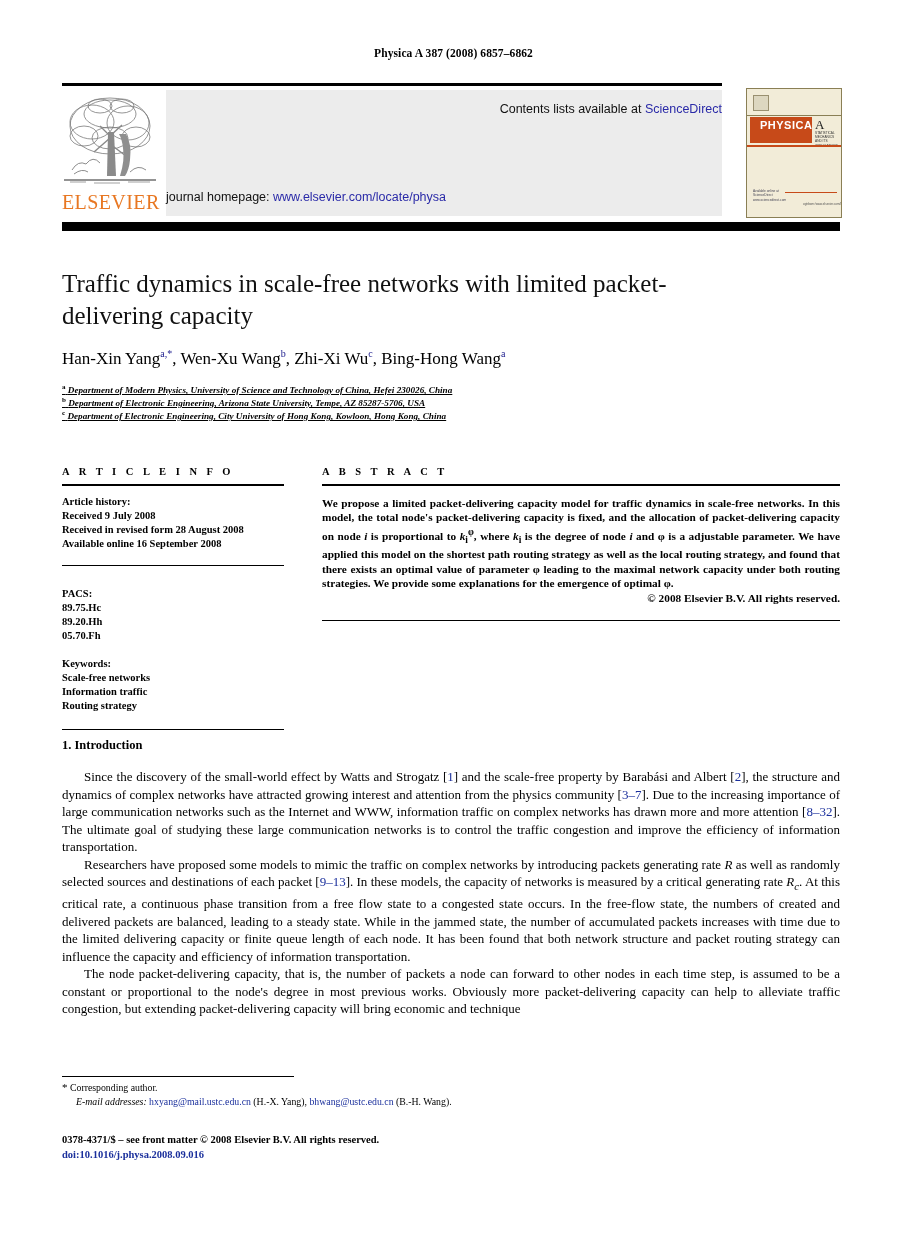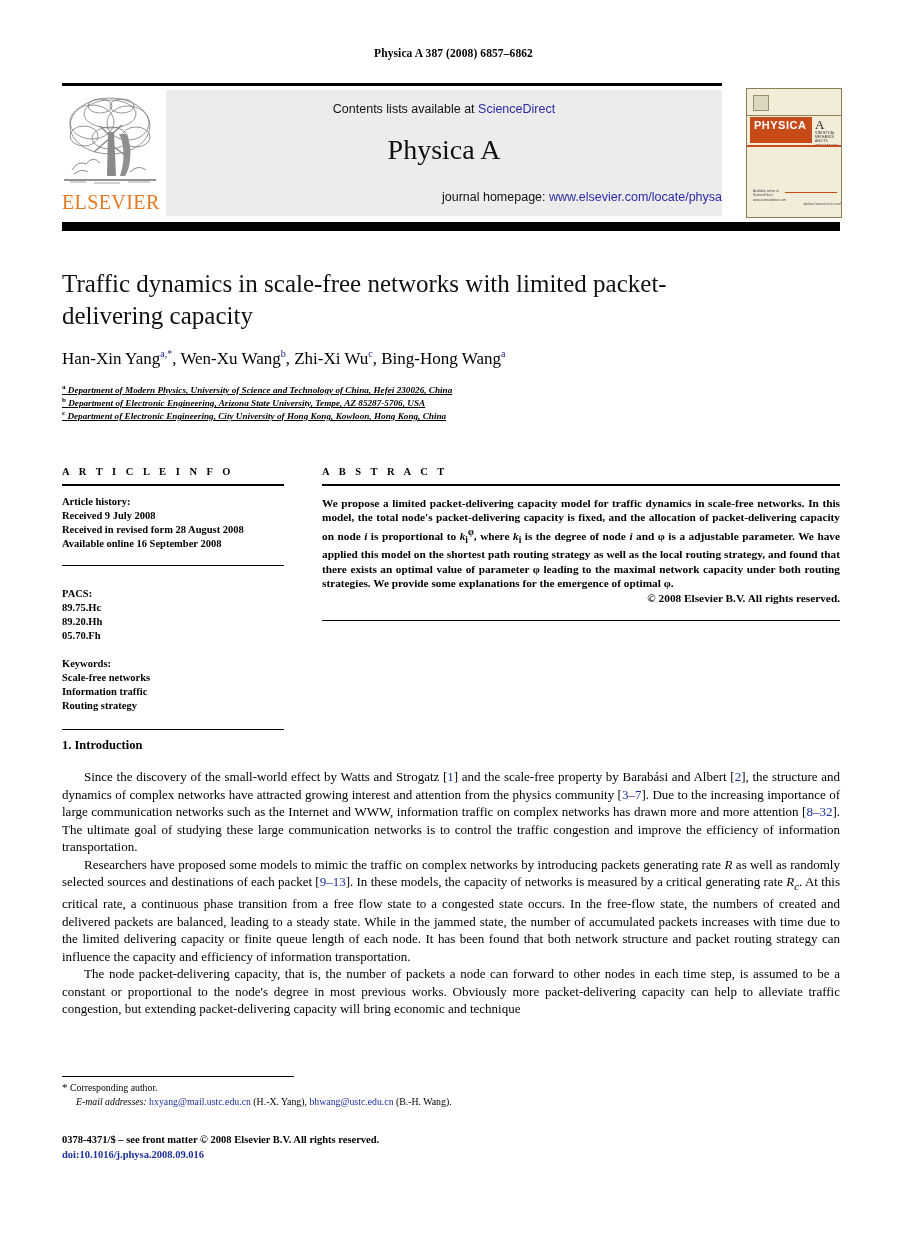--- a/index.html
+++ b/index.html
@@ -83,21 +83,21 @@
     top: 0;
     width: 556px;
     height: 126px;
     background: #ececec;
   }
   .contents-line {
     position: absolute;
     top: 12px;
     left: 0;
     width: 556px;
-    text-align: center;
+    text-align: right;
     font-family: "Liberation Sans", sans-serif;
     font-size: 12.5px;
     color: #111;
   }
   .contents-line .sd {
     color: #2a2aa8;
   }
   .journal-title {
     position: absolute;
     top: 44px;
@@ -106,21 +106,21 @@
     text-align: center;
     font-family: "Liberation Serif", serif;
     font-size: 28px;
     color: #111;
   }
   .homepage-line {
     position: absolute;
     top: 100px;
     left: 0;
     width: 556px;
-    text-align: right;
+    text-align: left;
     font-family: "Liberation Sans", sans-serif;
     font-size: 12.5px;
     color: #111;
   }
   .homepage-line .url {
     color: #2a2aa8;
   }
 
   
   .cover {
@@ -143,21 +143,21 @@
     position: absolute;
     left: 3px; top: 28px;
     width: 62px; height: 26px;
     background: #c74a19;
     color: #fff;
     font-family: "Liberation Sans", sans-serif;
     font-weight: bold;
     font-size: 11px;
     letter-spacing: 0.5px;
     line-height: 16px;
-    padding-left: 4px;
+    padding-left: 10px;
     box-sizing: border-box;
   }
   .cover-a {
     position: absolute;
     left: 68px; top: 28px;
     font-family: "Liberation Serif", serif;
     font-size: 13px;
     color: #222;
   }
   .cover-sub {
@@ -401,21 +401,20 @@
           </g>
         </svg>
       </div>
       <div class="elsevier-word">ELSEVIER</div>
     </div>
 
     <div class="journal-box">
       <div class="contents-line">
         <span>Contents lists available at </span><span class="sd">ScienceDirect</span>
       </div>
-      <div class="journal-title">Physica A</div>
       <div class="homepage-line">
         <span>journal homepage: </span><span class="url">www.elsevier.com/locate/physa</span>
       </div>
     </div>
   </div>
 
   <div class="cover">
     <div class="cover-sq"></div>
     <div class="cover-topline"></div>
     <div class="cover-physica">PHYSICA</div>

